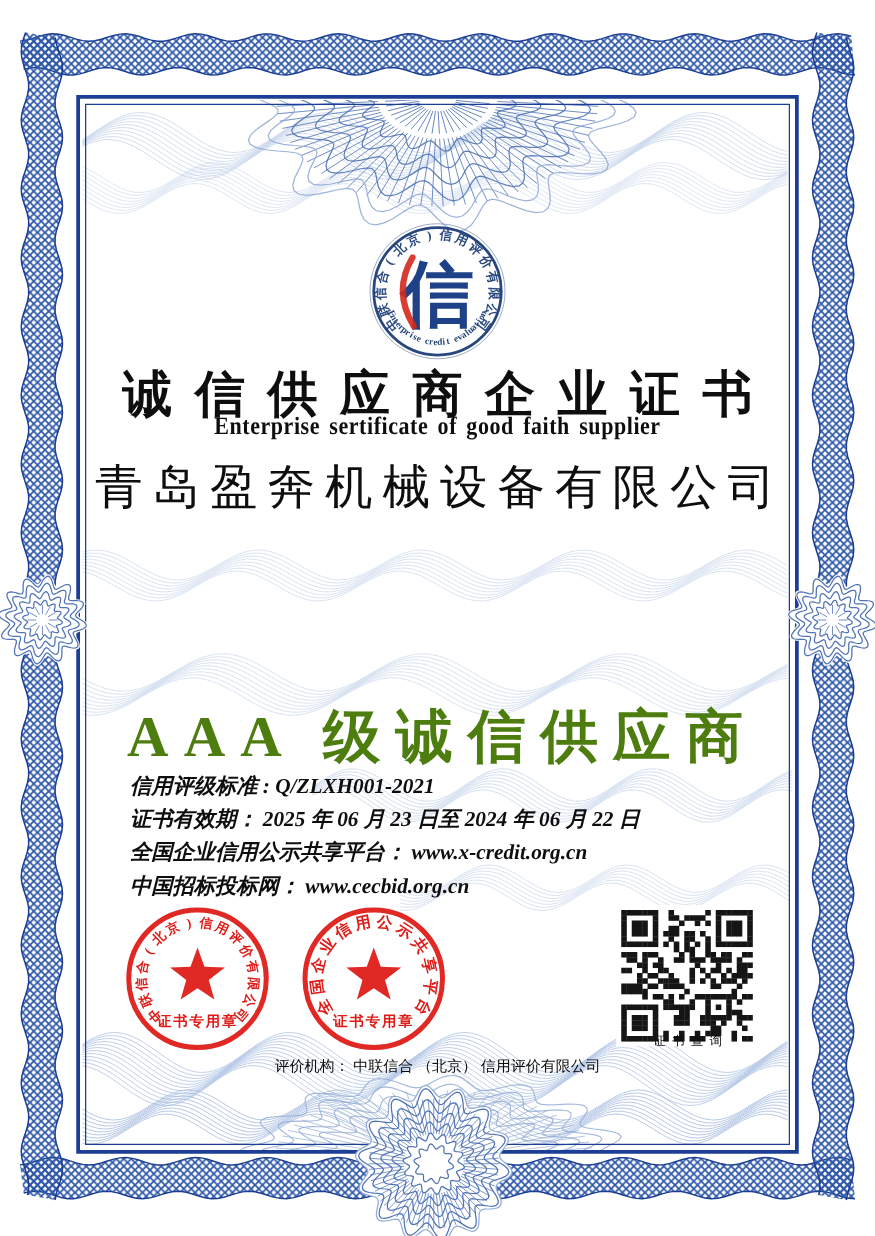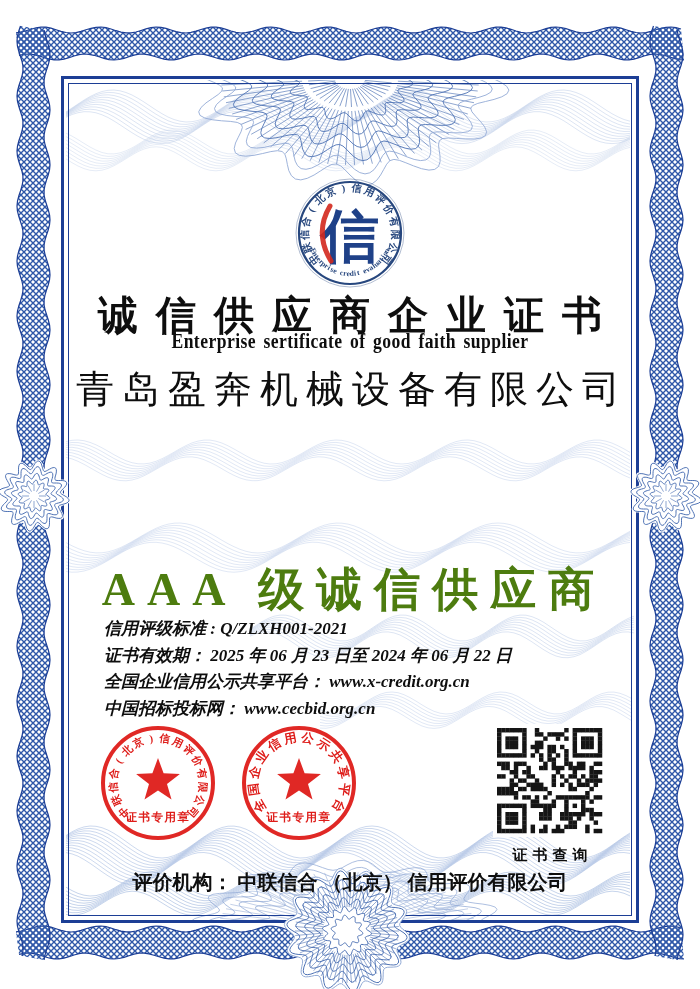--- a/index.html
+++ b/index.html
@@ -11,22 +11,22 @@
   .txt{position:absolute;left:0;width:700px;text-align:center;color:#0e0e0e;}
   .title{top:288px;font-size:40px;font-weight:bold;letter-spacing:18px;padding-left:18px;box-sizing:border-box;}
   .subtitle{top:330px;font-size:20px;font-weight:bold;letter-spacing:0.5px;word-spacing:3px;
             transform:scaleX(0.88);transform-origin:350px 50%;}
   .certno{top:355px;font-size:17px;font-weight:bold;letter-spacing:0.5px;}
   .company{top:364px;font-size:38px;font-weight:normal;letter-spacing:8px;padding-left:4px;box-sizing:border-box;}
   .body-block{top:447px;font-size:15px;font-weight:bold;line-height:22px;}
   .rating{top:531px;font-size:46px;font-weight:bold;color:#4d7c0f;letter-spacing:12px;padding-left:8px;box-sizing:border-box;margin-top:28px;}
   .info-block{position:absolute;left:104px;top:616px;width:510px;text-align:left;color:#0e0e0e;
               font-size:17px;font-weight:bold;line-height:26.5px;font-style:italic;}
-  .qr-caption{top:826px;left:490px;width:120px;font-size:15px;font-weight:bold;letter-spacing:5px;padding-left:5px;box-sizing:border-box;margin-top:20px;}
-  .footer{top:869px;font-size:20px;font-weight:bold;}
+  .qr-caption{top:826px;left:490px;width:120px;font-size:10px;font-weight:normal;letter-spacing:5px;padding-left:5px;box-sizing:border-box;}
+  .footer{top:845px;font-size:12px;font-weight:normal;}
 </style>
 </head>
 <body>
 
 <div class="page">
   <svg id="art" width="700" height="989" viewBox="0 0 700 989">
       <defs>
         <pattern id="lat" width="6" height="6" patternUnits="userSpaceOnUse">
           <path d="M0 0L6 6M6 0L0 6" stroke="#2e57a8" stroke-width="1.4" fill="none"></path>
         </pattern>

